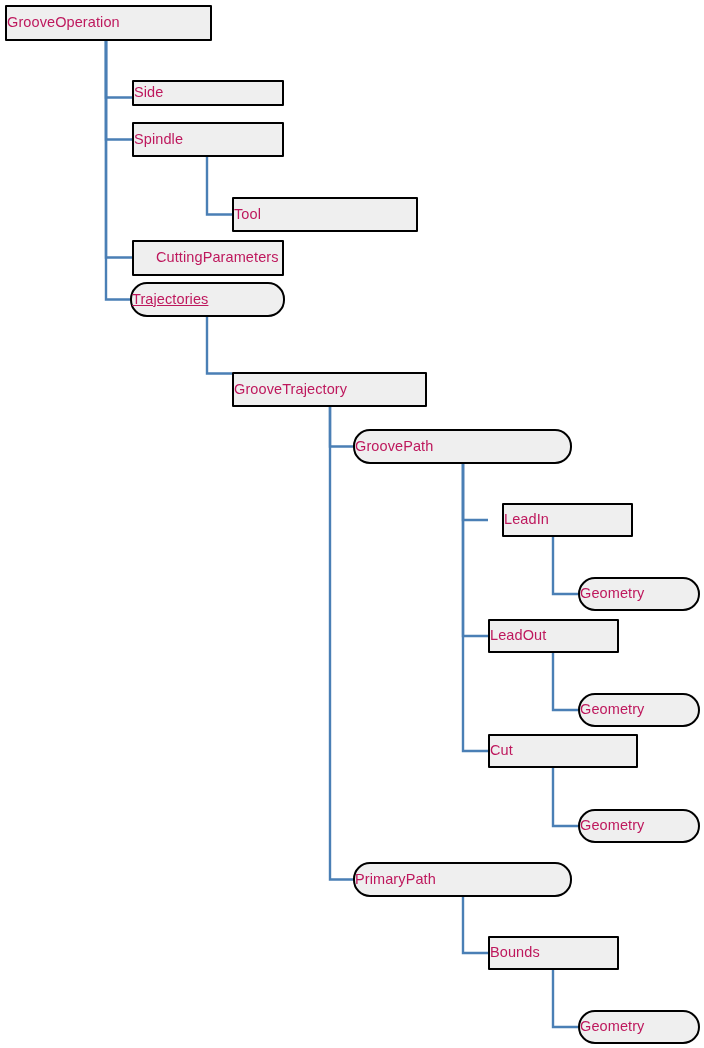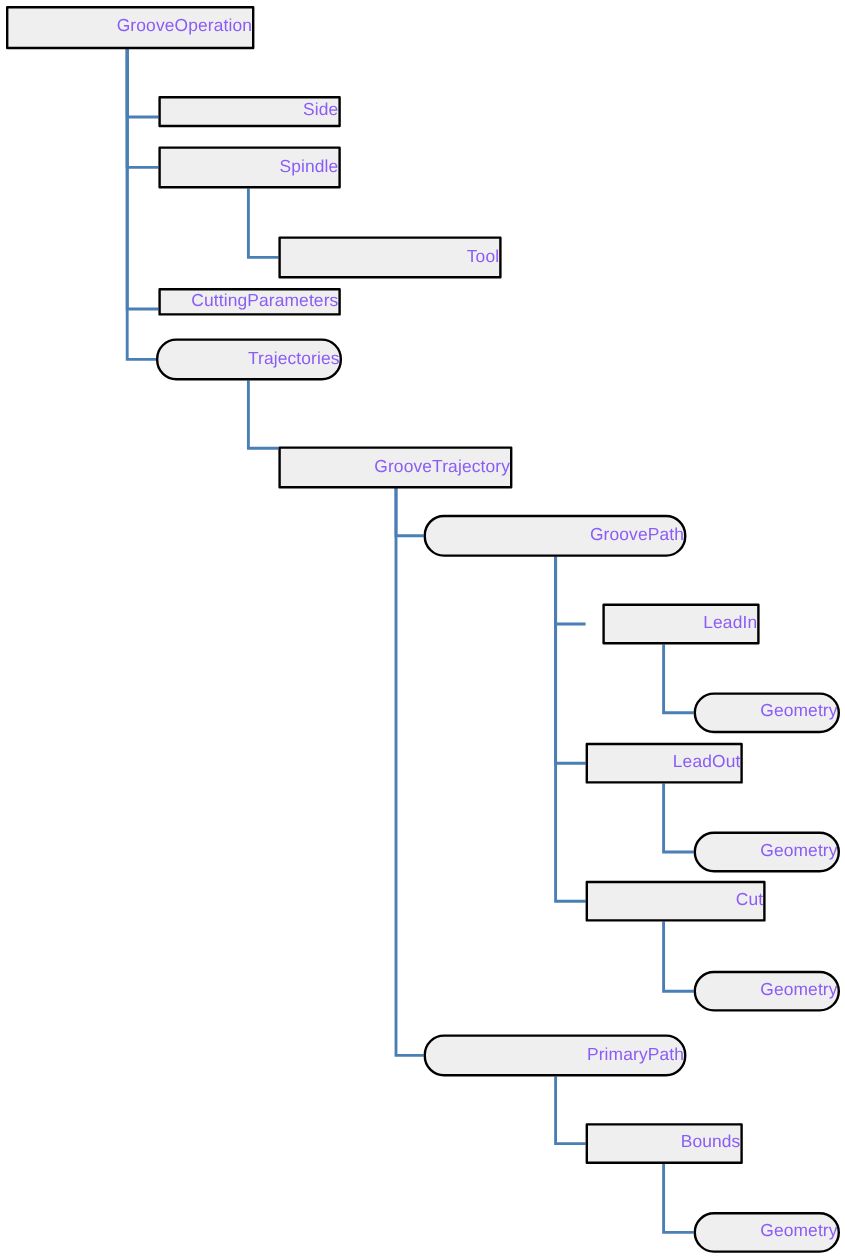--- a/index.html
+++ b/index.html
@@ -26,22 +26,22 @@
     height: 1048px;
     pointer-events: none;
   }
   .node {
     position: absolute;
     box-sizing: border-box;
     background: #efefef;
     border: 2.5px solid #000000;
     display: flex;
     align-items: center;
-    justify-content: flex-end;
-    color: #8b5cf6;
+    justify-content: flex-start;
+    color: #be185d;
     font-size: 14.5px;
     line-height: 1;
     letter-spacing: 0.1px;
     white-space: nowrap;
     z-index: 2;
   }
   .node.rect {
     border-radius: 1px;
   }
   .node.rounded {
@@ -80,24 +80,24 @@
       </div>
       <div class="node rect" style="left: 132px; top: 80px; width: 152px; height: 26px; background: rgb(239, 239, 239); border-color: rgb(0, 0, 0);">
         <span class="node-label">Side</span>
       </div>
       <div class="node rect" style="left: 132px; top: 122px; width: 152px; height: 35px; background: rgb(239, 239, 239); border-color: rgb(0, 0, 0);">
         <span class="node-label">Spindle</span>
       </div>
       <div class="node rect" style="left: 232px; top: 197px; width: 186px; height: 35px; background: rgb(239, 239, 239); border-color: rgb(0, 0, 0);">
         <span class="node-label">Tool</span>
       </div>
-      <div class="node rect" style="left: 132px; top: 240px; width: 152px; height: 23px; background: rgb(239, 239, 239); border-color: rgb(0, 0, 0);">
+      <div class="node rect" style="left: 132px; top: 240px; width: 152px; height: 36px; background: rgb(239, 239, 239); border-color: rgb(0, 0, 0); padding-left: 22px;">
         <span class="node-label">CuttingParameters</span>
       </div>
-      <div class="node rounded" style="left: 130px; top: 282px; width: 155px; height: 35px; background: rgb(239, 239, 239); border-color: rgb(0, 0, 0);">
+      <div class="node rounded" style="left: 130px; top: 282px; width: 155px; height: 35px; background: rgb(239, 239, 239); border-color: rgb(0, 0, 0); text-decoration: underline;">
         <span class="node-label">Trajectories</span>
       </div>
       <div class="node rect" style="left: 232px; top: 356px; width: 195px; height: 35px; background: rgb(239, 239, 239); border-color: rgb(0, 0, 0); margin-top: 16px;">
         <span class="node-label">GrooveTrajectory</span>
       </div>
       <div class="node rounded" style="left: 353px; top: 429px; width: 219px; height: 35px; background: rgb(239, 239, 239); border-color: rgb(0, 0, 0);">
         <span class="node-label">GroovePath</span>
       </div>
       <div class="node rect" style="left: 488px; top: 503px; width: 131px; height: 34px; background: rgb(239, 239, 239); border-color: rgb(0, 0, 0); margin-left: 14px;">
         <span class="node-label">LeadIn</span>

